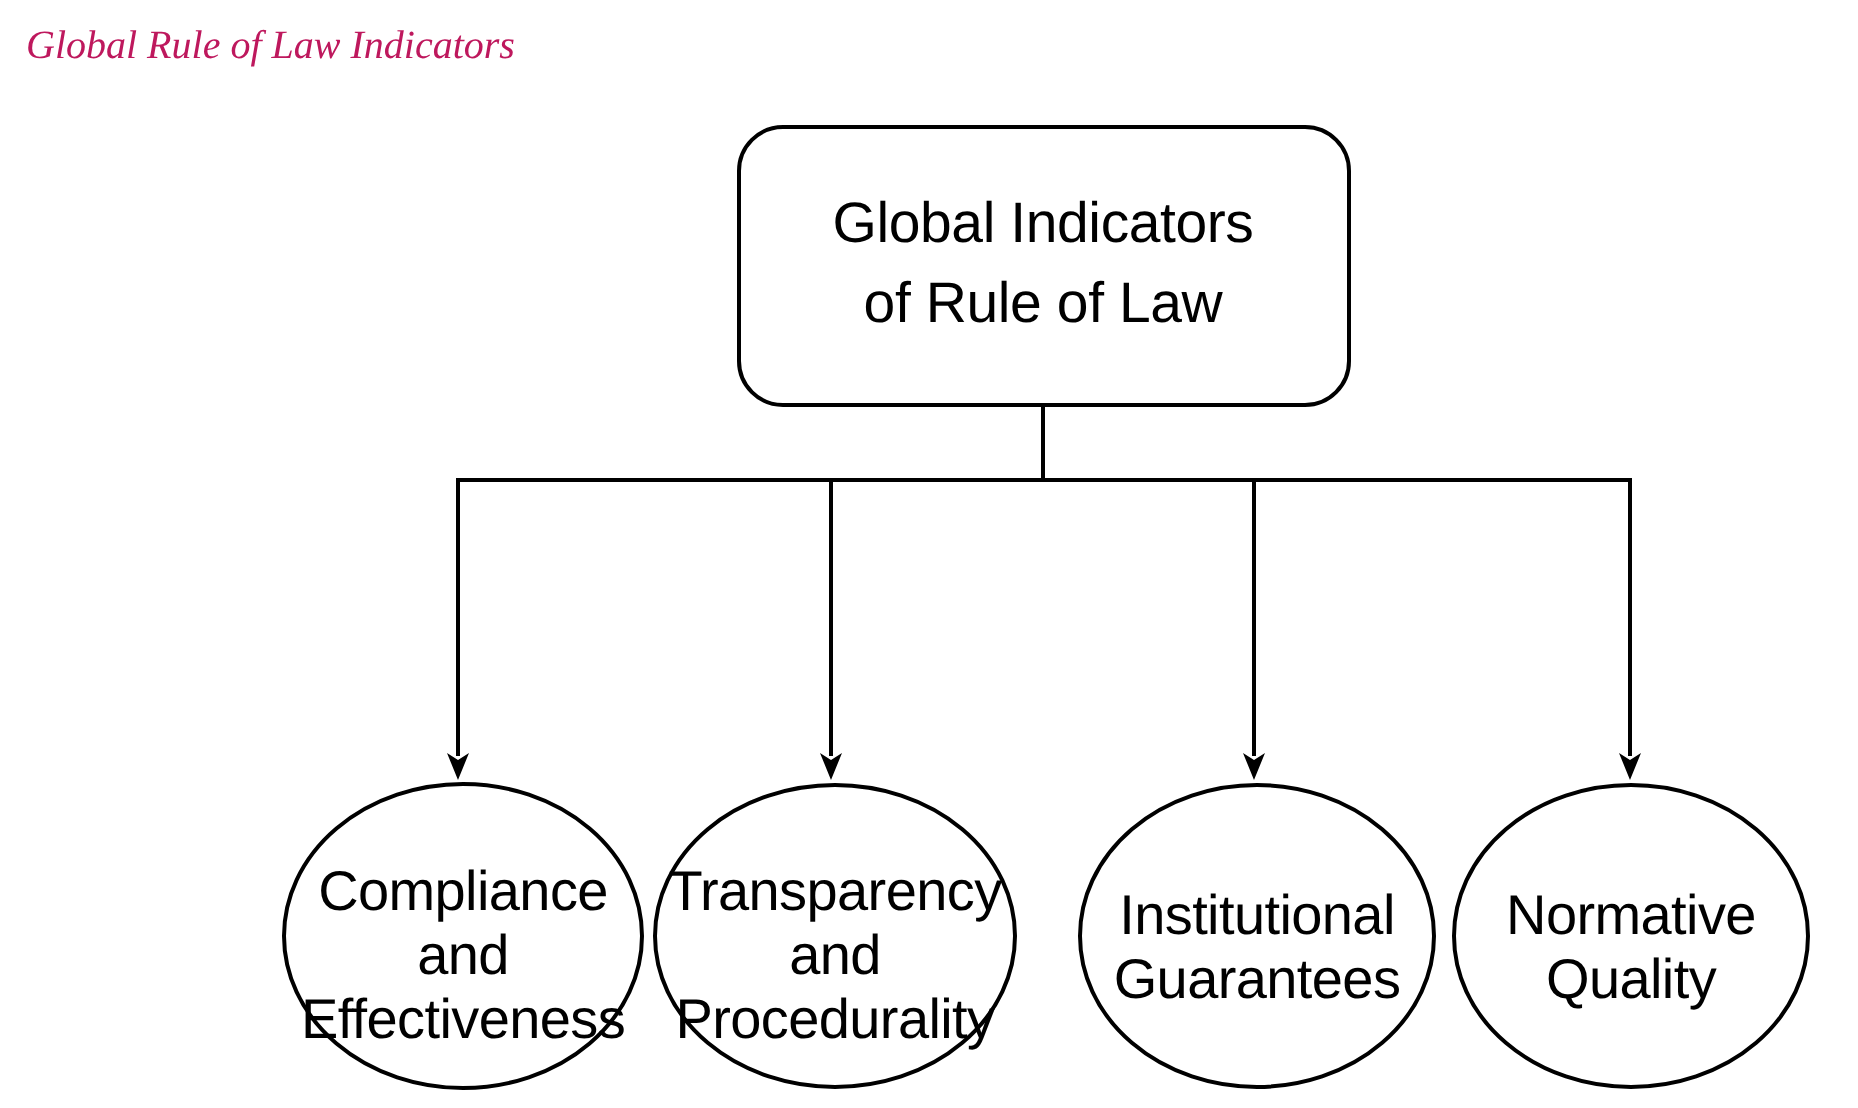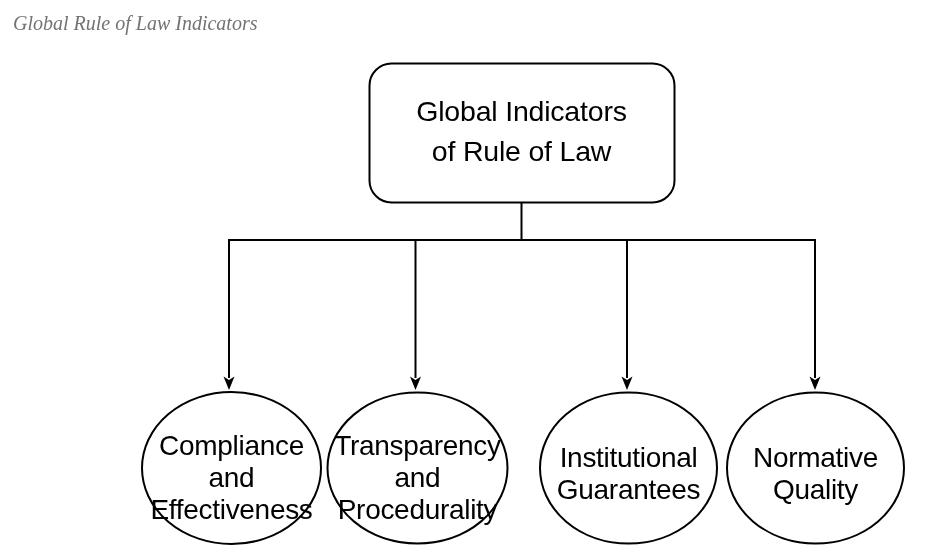--- a/index.html
+++ b/index.html
@@ -12,21 +12,21 @@
     font-family: "Liberation Sans", sans-serif;
   }
   .caption {
     position: absolute;
     left: 13px;
     top: 12px;
     font-family: "Liberation Serif", serif;
     font-style: italic;
     font-size: 20px;
     line-height: 22px;
-    color: #737373;
+    color: #be185d;
     white-space: nowrap;
   }
   svg.diagram {
     position: absolute;
     left: 0;
     top: 0;
     display: block;
   }
   .shape {
     fill: #ffffff;

